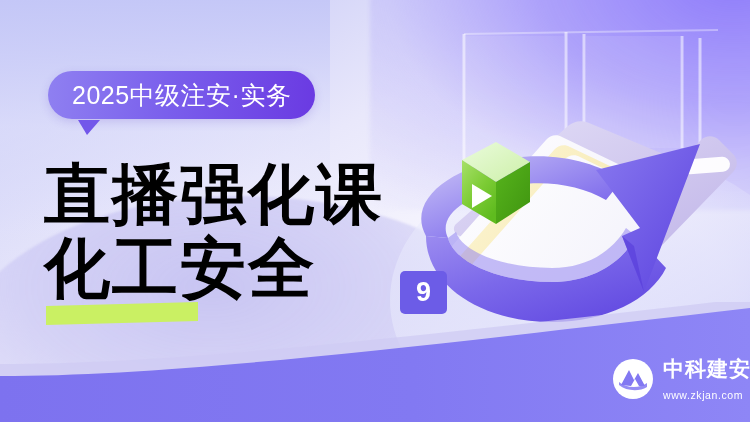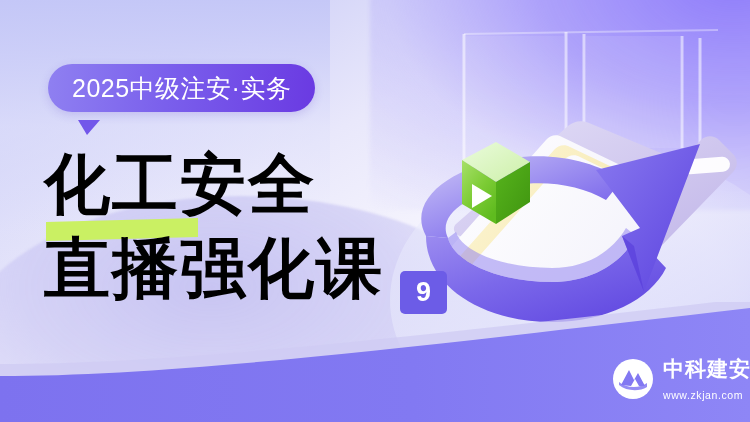--- a/index.html
+++ b/index.html
@@ -102,21 +102,21 @@
     bottom: 0;
     width: 750px;
     height: 120px;
   }
   .band-wrap svg { display: block; }
 
   
   .pill {
     position: absolute;
     left: 48px;
-    top: 64px;
+    top: 71px;
     height: 48px;
     padding: 0 24px;
     display: flex;
     align-items: center;
     border-radius: 26px;
     background: linear-gradient(95deg, #8f80f1 0%, #7a5fec 45%, #6a3ae2 100%);
     box-shadow: 0 3px 10px rgba(90,60,200,0.18);
   }
   .pill-text {
     color: #ffffff;
@@ -348,26 +348,26 @@
       <path d="M0 74 C180 74 420 44 750 6 L750 120 L0 120 Z" fill="url(#gBand)"></path>
     </svg>
   </div>
 
   <div class="pill">
     <span class="pill-text">2025中级注安·实务</span>
   </div>
   <div class="pill-tail"></div>
 
   <div class="headline">
+    <div class="hl-row row2">
+      <span class="hl-text">直播强化课</span>
+    </div>
     <div class="hl-row">
       <span class="hl-text">化工安全</span>
       <span class="hl-underline"></span>
-    </div>
-    <div class="hl-row row2">
-      <span class="hl-text">直播强化课</span>
     </div>
   </div>
 
   <div class="num-badge">
     <span>9</span>
   </div>
 
   <div class="logo">
     <svg class="logo-mark" viewBox="0 0 42 42">
       <circle cx="21" cy="21" r="20" fill="#ffffff"></circle>

